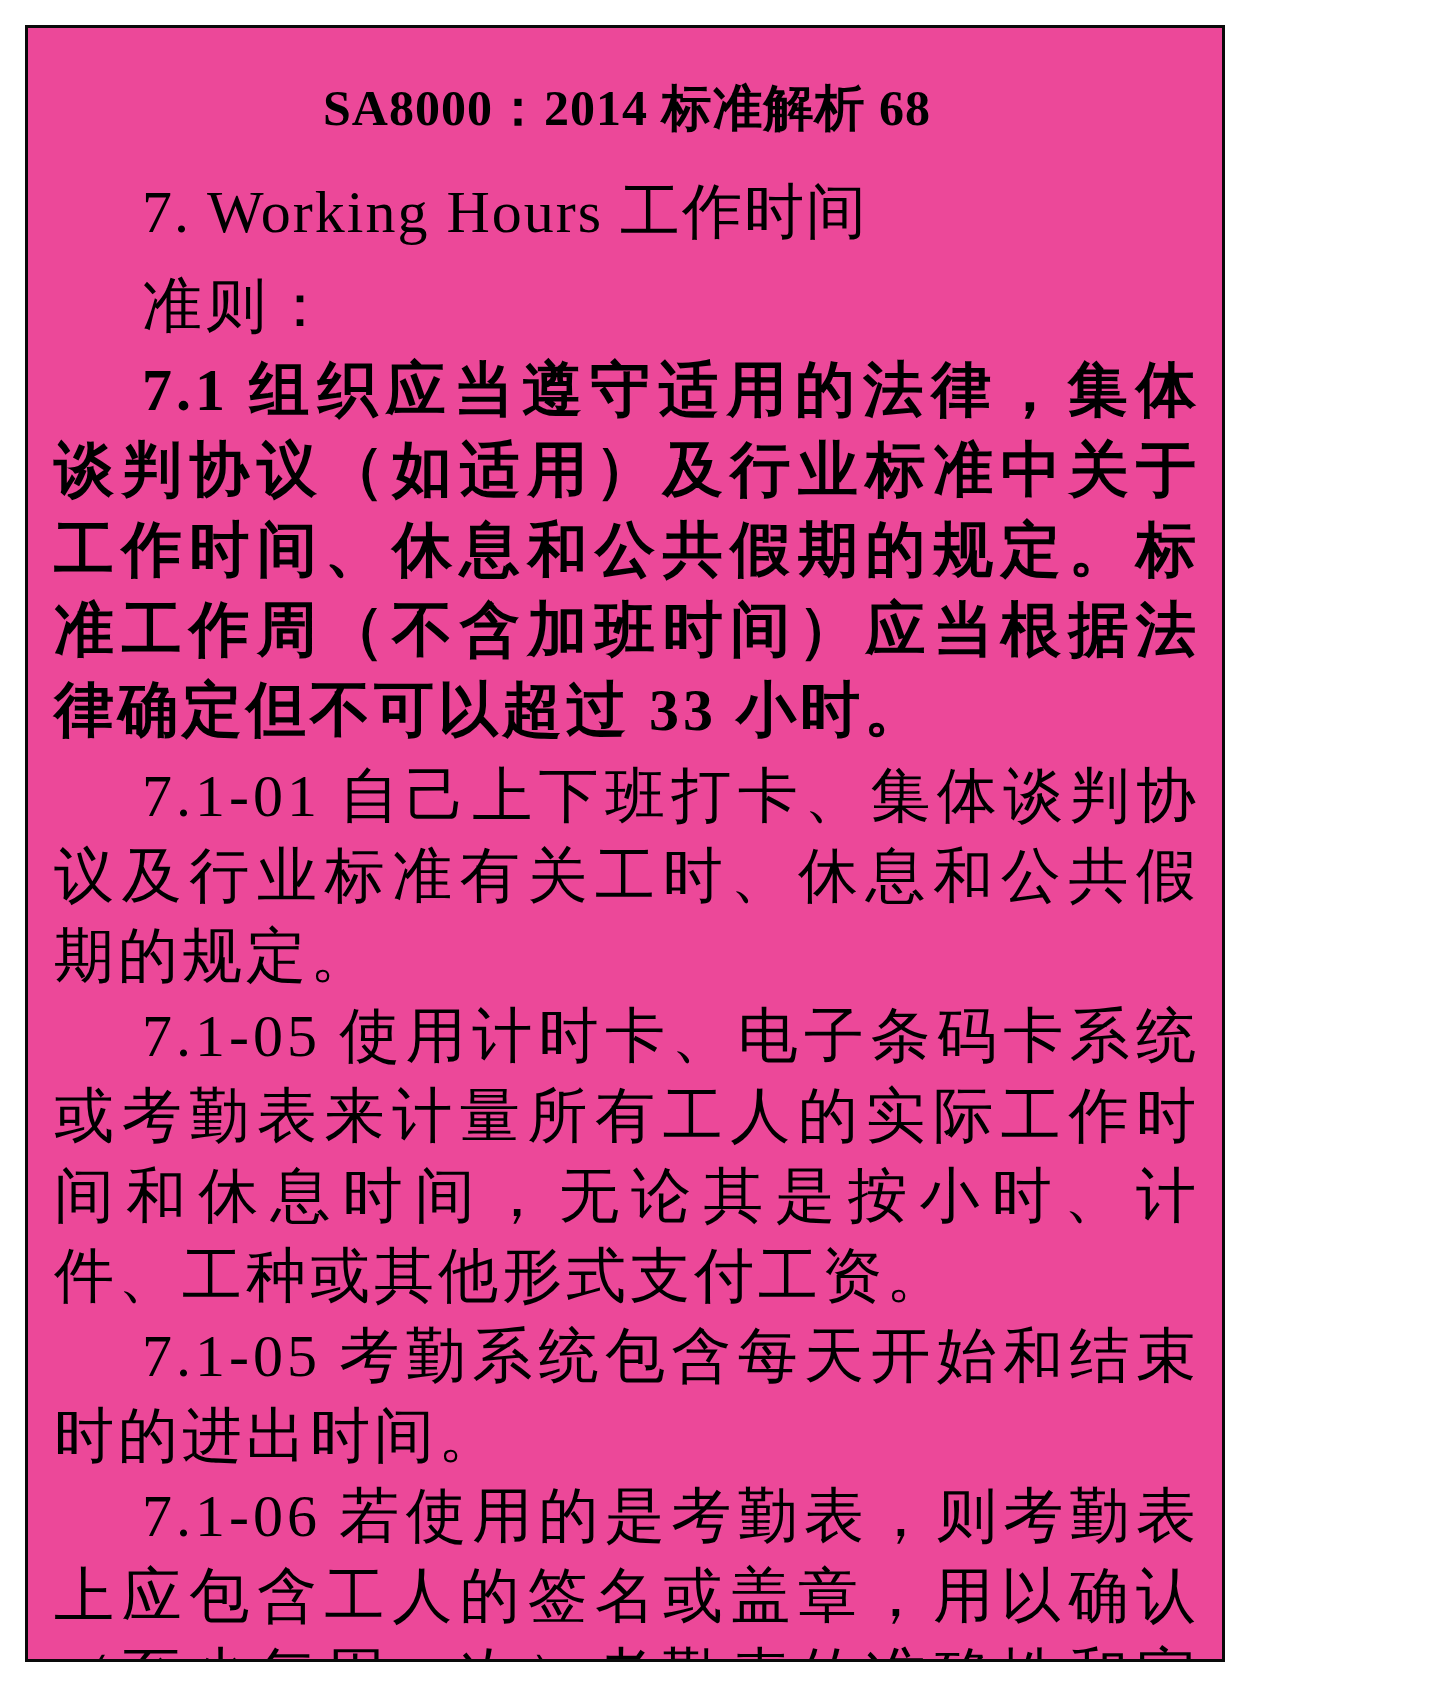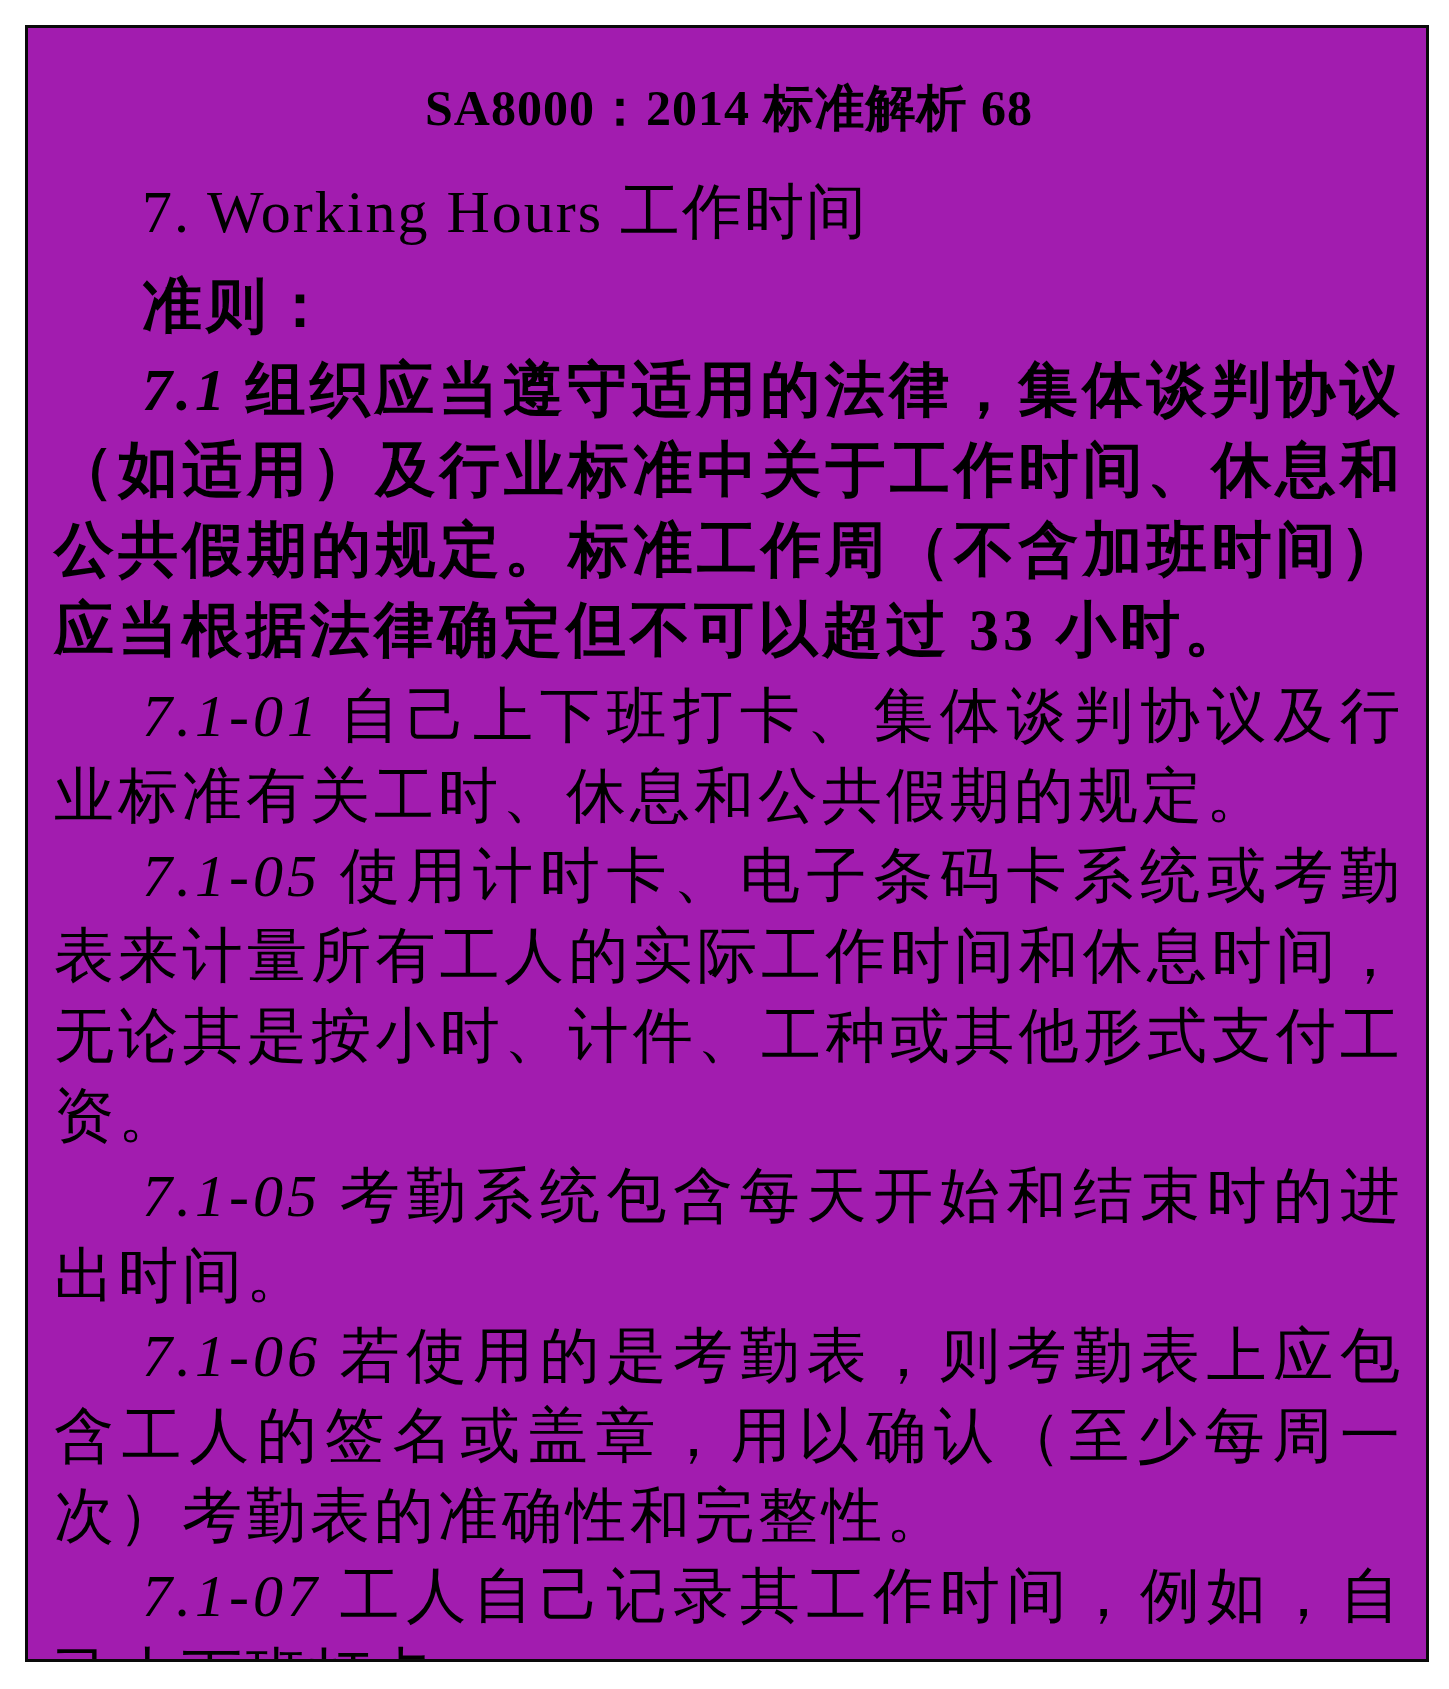--- a/index.html
+++ b/index.html
@@ -12,25 +12,25 @@
     width: 1449px;
     height: 1689px;
     overflow: hidden;
     font-family: "Liberation Serif", "DejaVu Serif", serif;
     color: #000000;
   }
   .frame {
     position: absolute;
     left: 25px;
     top: 25px;
-    width: 1404px;
+    width: 1200px;
     height: 1637px;
     border: 3px solid #0a0a0a;
     box-sizing: border-box;
-    background: #a21caf;
+    background: #ec4899;
     padding: 40px 22px 0 26px;
     overflow: hidden;
   }
   .title {
     text-align: center;
     font-weight: bold;
     font-size: 50px;
     line-height: 80px;
     letter-spacing: 1px;
     margin: 0 0 24px 0;
@@ -40,28 +40,27 @@
     font-size: 60px;
     line-height: 80px;
     letter-spacing: 4px;
     margin: 0;
     text-indent: 88px;
     text-align: justify;
     text-align-last: left;
   }
   .para .num {
     margin-right: 16px;
-    font-style: italic;
   }
   .heading {
     margin-bottom: 14px;
     letter-spacing: 2px;
   }
   .criteria {
-    font-weight: bold;
+    font-weight: normal;
     margin-bottom: 4px;
   }
   .clause {
     font-weight: bold;
     margin-bottom: 6px;
   }
 </style>
 </head>
 <body>
 

